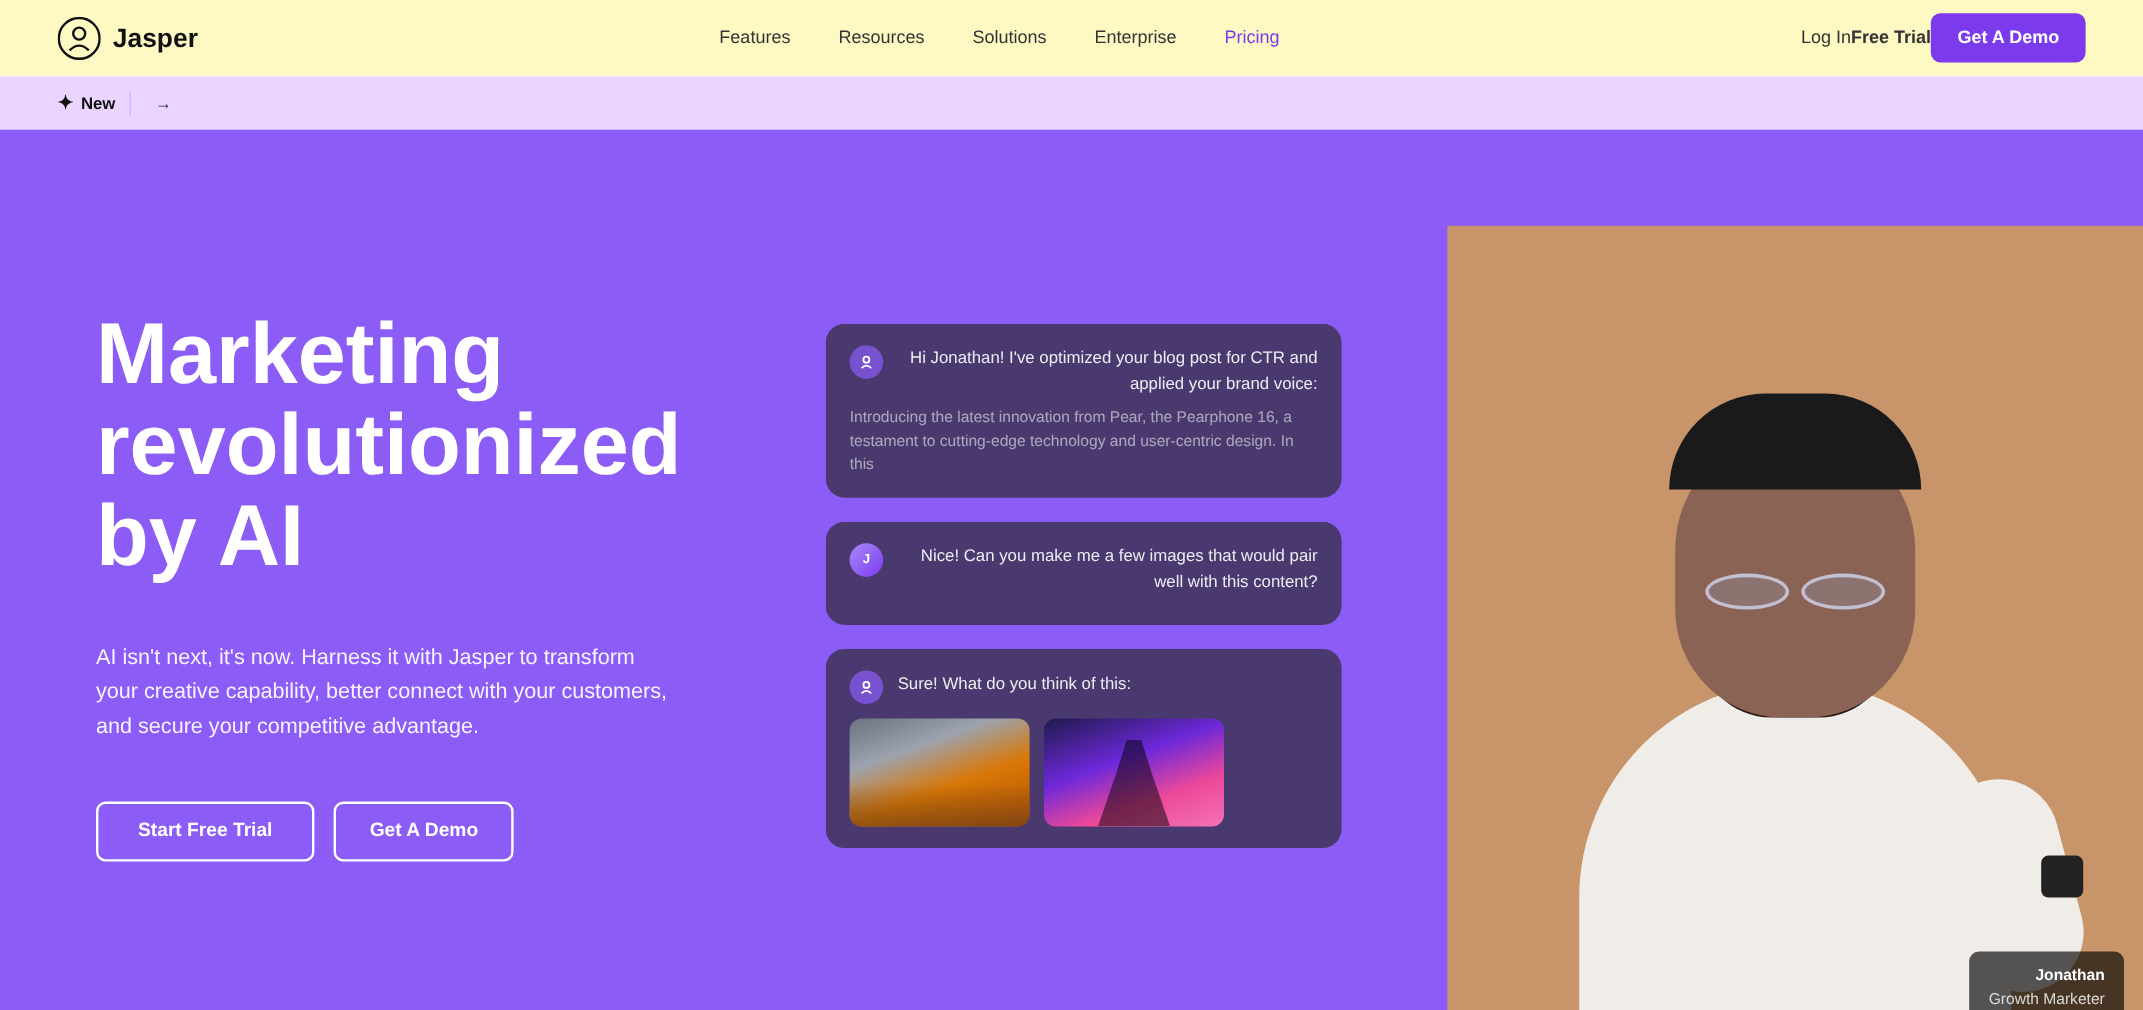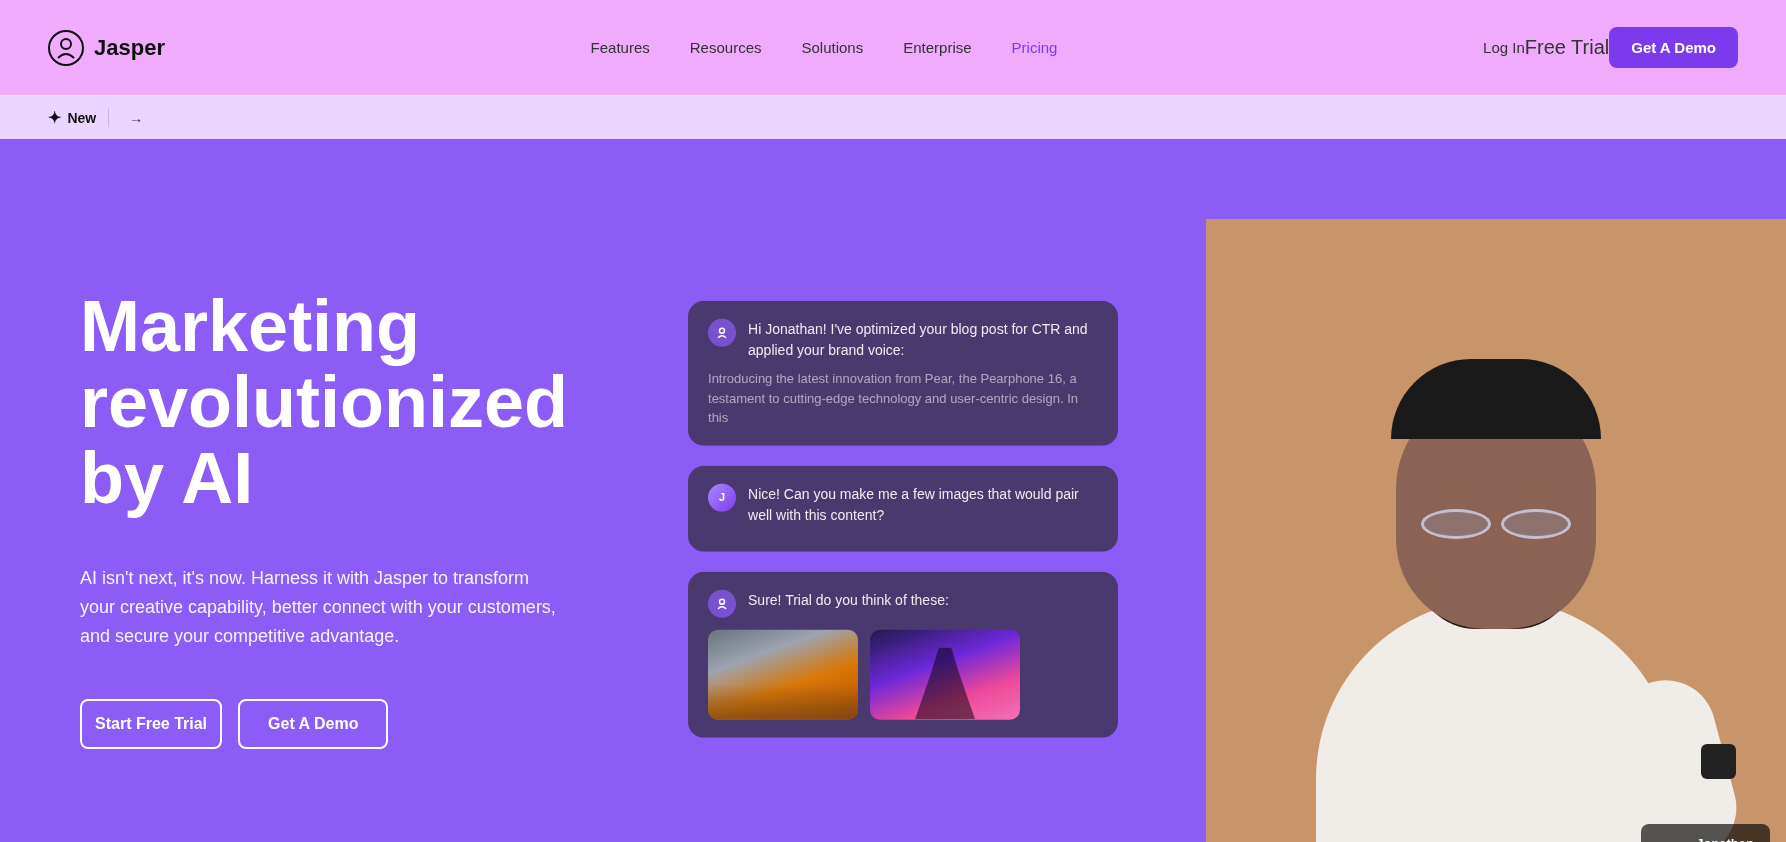--- a/index.html
+++ b/index.html
@@ -4,22 +4,22 @@
   <style>
     * { margin: 0; padding: 0; box-sizing: border-box; }
     body { font-family: -apple-system, BlinkMacSystemFont, 'Segoe UI', sans-serif; width: 1786px; overflow-x: hidden; }
 
     
     .navbar {
       display: flex;
       align-items: center;
       justify-content: space-between;
       padding: 0 48px;
-      height: 96px;
-      background: #f0abfc;
+      height: 64px;
+      background: #fef9c3;
       border-bottom: 1px solid #eee;
     }
     .nav-logo {
       display: flex;
       align-items: center;
       gap: 10px;
       font-size: 22px;
       font-weight: 700;
       color: #111;
     }
@@ -45,22 +45,22 @@
       align-items: center;
     }
     .nav-login {
       font-size: 15px;
       font-weight: 500;
       color: #333;
       cursor: pointer;
       text-decoration: none;
     }
     .nav-free-trial {
-      font-size: 20px;
-      font-weight: 400;
+      font-size: 15px;
+      font-weight: 700;
       color: #333;
       cursor: pointer;
       text-decoration: none;
       text-align: right;
     }
     .nav-demo-btn {
       background: #7c3aed;
       color: #fff;
       border: none;
       border-radius: 8px;
@@ -125,21 +125,21 @@
     }
     .hero-buttons {
       display: flex;
       gap: 16px;
     }
     .btn-start-trial {
       background: transparent;
       color: #fff;
       border: 2px solid #fff;
       border-radius: 8px;
-      padding: 14px 13px;
+      padding: 14px 33px;
       font-size: 16px;
       font-weight: 600;
       cursor: pointer;
     }
     .btn-get-demo {
       background: transparent;
       color: #fff;
       border: 2px solid #fff;
       border-radius: 8px;
       padding: 14px 28px;
@@ -177,20 +177,21 @@
       color: #fff;
       font-size: 14px;
       line-height: 1.5;
       backdrop-filter: blur(6px);
     }
     .chat-bubble-header {
       display: flex;
       align-items: flex-start;
       gap: 12px;
       margin-bottom: 8px;
+      text-align: right;
     }
     .chat-bubble-icon {
       width: 28px;
       height: 28px;
       background: rgba(139,92,246,0.7);
       border-radius: 50%;
       display: flex;
       align-items: center;
       justify-content: center;
       flex-shrink: 0;
@@ -455,21 +456,21 @@
       </div>
 
       <div class="chat-bubble">
         <div class="chat-bubble-header">
           <div class="chat-bubble-icon">
             <svg width="14" height="14" viewBox="0 0 14 14" fill="none">
               <circle cx="7" cy="5" r="2.5" stroke="#fff" stroke-width="1.5"></circle>
               <path d="M3 12 Q7 8 11 12" stroke="#fff" stroke-width="1.5" fill="none"></path>
             </svg>
           </div>
-          <span class="chat-bubble-text">Sure! Trial do you think of these:</span>
+          <span class="chat-bubble-text">Sure! What do you think of this:</span>
         </div>
         <div class="chat-images">
           <div class="chat-img-thumb chat-img-thumb-1">
             <div class="landscape-overlay"></div>
           </div>
           <div class="chat-img-thumb chat-img-thumb-2">
             <div class="silhouette"></div>
           </div>
         </div>
       </div>

